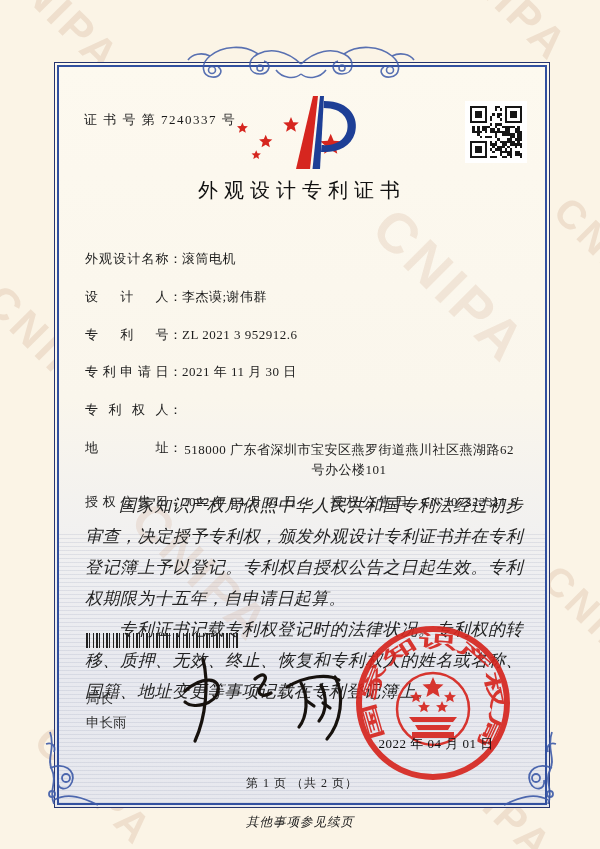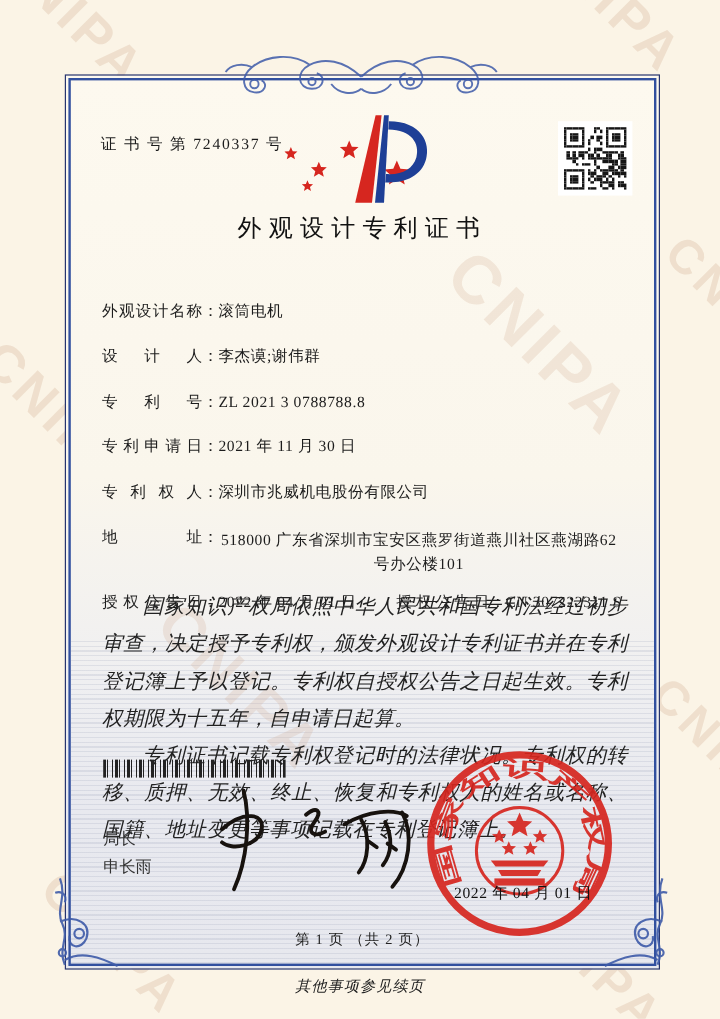--- a/index.html
+++ b/index.html
@@ -572,31 +572,30 @@
         <span class="fvalue">滚筒电机</span>
       </div>
       <div class="frow">
         <span class="flabel">设计人</span>
           <span class="fcolon">：</span>
         <span class="fvalue">李杰谟;谢伟群</span>
       </div>
       <div class="frow">
         <span class="flabel">专利号</span>
           <span class="fcolon">：</span>
-        <span class="fvalue">ZL 2021 3 0788788.8</span>
+        <span class="fvalue">ZL 2021 3 952912.6</span>
       </div>
       <div class="frow">
         <span class="flabel">专利申请日</span>
           <span class="fcolon">：</span>
         <span class="fvalue">2021 年 11 月 30 日</span>
       </div>
       <div class="frow">
         <span class="flabel">专利权人</span>
           <span class="fcolon">：</span>
-        <span class="fvalue">深圳市兆威机电股份有限公司</span>
       </div>
       <div class="frow" style="margin-bottom:14px;">
         <span class="flabel">地址</span>
           <span class="fcolon">：</span>
         <span class="fvalue addr">518000 广东省深圳市宝安区燕罗街道燕川社区燕湖路62号办公楼101</span>
       </div>
       <div class="frow pair2">
         <span class="flabel">授权公告日</span>
           <span class="fcolon">：</span>
         <span class="fvalue">2022 年 04 月 01 日</span>

